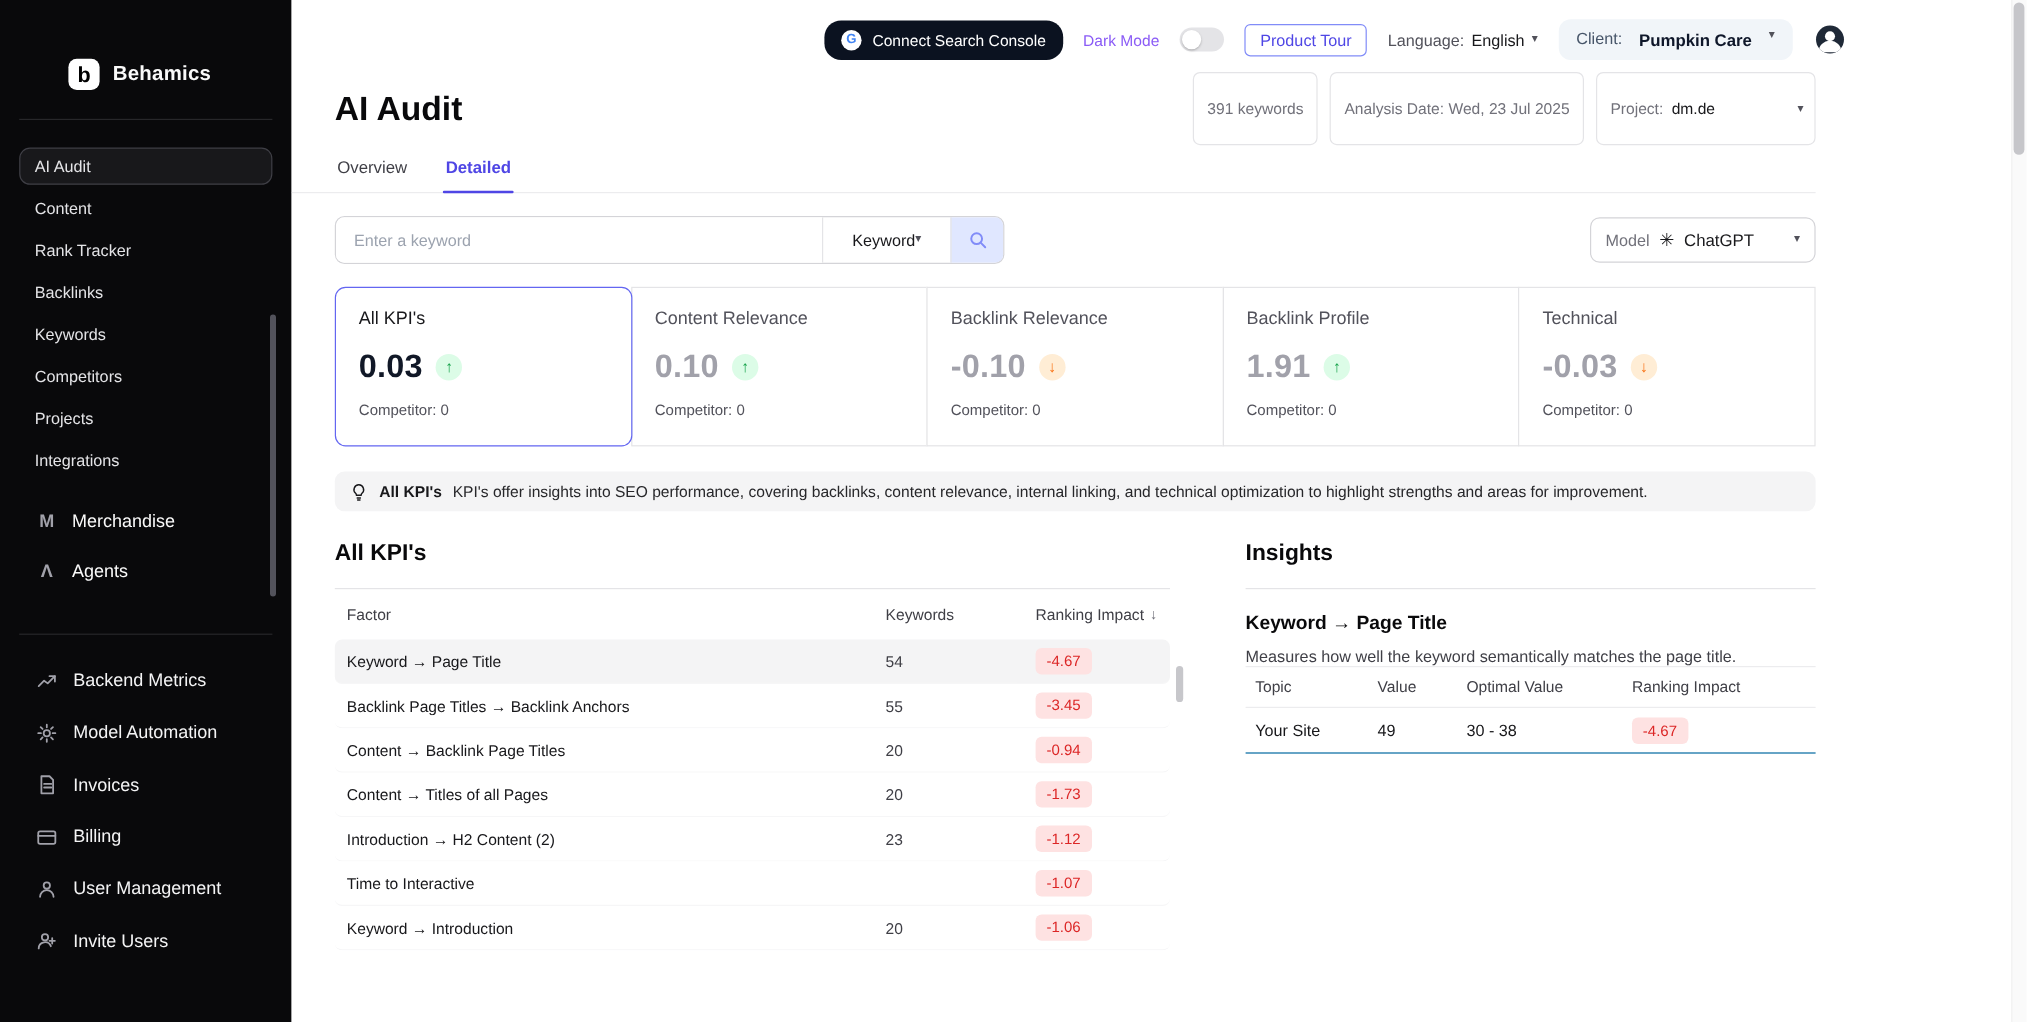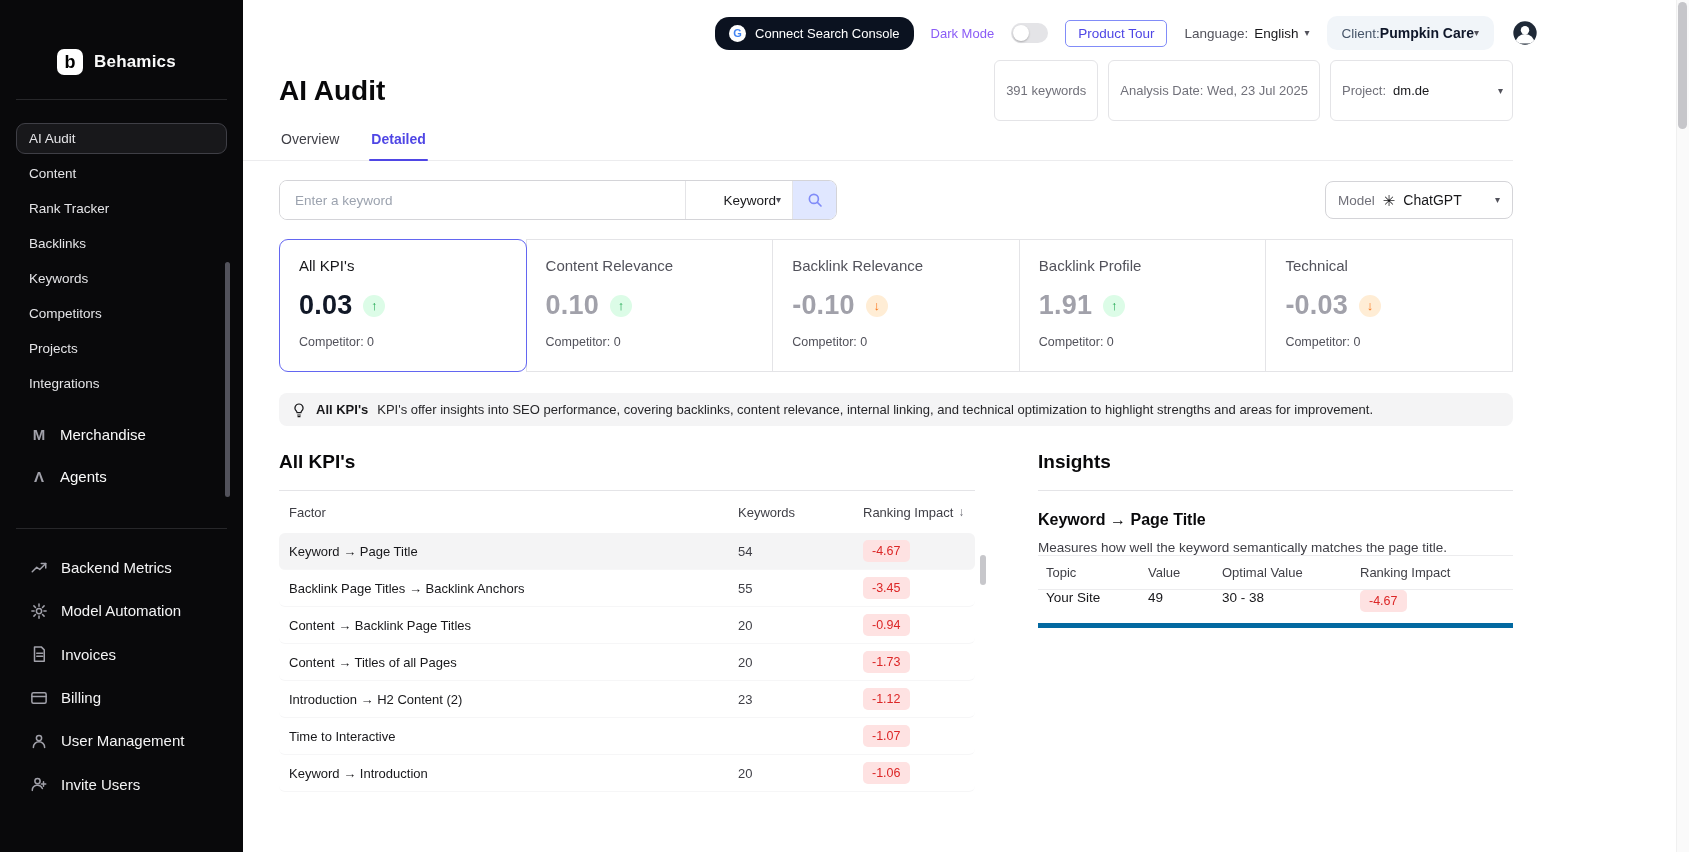--- a/index.html
+++ b/index.html
@@ -32,21 +32,21 @@
   .connect-btn{display:flex;align-items:center;gap:9px;background:#0b1220;color:#fff;font-size:13px;font-weight:500;border:none;border-radius:14px;padding:8px 14px;cursor:pointer;white-space:nowrap}
   .g-circle{width:17px;height:17px;background:#fff;border-radius:50%;color:#4285F4;font-size:11px;font-weight:700;display:flex;align-items:center;justify-content:center}
   .dm-label{font-size:13px;color:#8b5cf6;white-space:nowrap}
   .toggle{width:37px;height:20px;border-radius:10px;background:#e4e4e7;position:relative;cursor:pointer;flex:none}
   .knob{position:absolute;left:2px;top:2px;width:16px;height:16px;border-radius:50%;background:#fff;box-shadow:0 1px 2px rgba(0,0,0,.25)}
   .tour-btn{border:1px solid #818cf8;background:#fff;color:#4f46e5;font-size:13.5px;font-weight:500;border-radius:5px;padding:5px 12px;cursor:pointer;white-space:nowrap}
   .lang{display:flex;align-items:center;gap:6px;font-size:13.5px;white-space:nowrap;cursor:pointer}
   .lang-label{color:#52525b}
   .lang-value{color:#18181b;font-weight:500}
   .caret{font-size:10px;color:#52525b;line-height:1}
-  .client-pill{display:flex;align-items:center;gap:0;background:#f1f5f9;border-radius:10px;padding:9px 15px;cursor:pointer;white-space:nowrap}
+  .client-pill{display:flex;align-items:flex-start;gap:14px;background:#f1f5f9;border-radius:10px;padding:9px 15px;cursor:pointer;white-space:nowrap}
   .client-label{font-size:13.5px;color:#475569}
   .client-value{font-size:14px;font-weight:600;color:#0f172a}
   .avatar{width:28px;height:28px;flex:none;cursor:pointer}
 
   
   .header-row{display:flex;align-items:center;padding:8px 176px 0 36px}
   .page-title{font-size:28px;font-weight:700;color:#09090b}
   .header-badges{margin-left:auto;display:flex;align-items:center;gap:10px}
   .badge{border:1px solid #e4e4e7;border-radius:6px;padding:22px 11px;font-size:13px;color:#71717a;background:#fff;white-space:nowrap}
   .badge.dropdown{display:flex;align-items:center;gap:7px;cursor:pointer;padding-right:9px;min-width:183px}
@@ -60,21 +60,21 @@
   .tab.active::after{content:"";position:absolute;left:0;right:0;bottom:-1px;height:2px;background:#4f46e5;border-radius:2px}
 
   
   .content{padding:19px 176px 0 36px;flex:1;overflow:hidden}
 
   
   .search-row{display:flex;align-items:center;margin-bottom:19px}
   .search-group{display:flex;height:40px;border:1px solid #d4d4d8;border-radius:8px;overflow:hidden;width:558px;background:#fff}
   .search-input{flex:1;border:0;outline:none;padding:0 15px;font-size:13.5px;color:#18181b;font-family:"Liberation Sans",sans-serif}
   .search-input::placeholder{color:#9ca3af}
-  .kw-select{width:107px;border-left:1px solid #e4e4e7;display:flex;align-items:center;justify-content:flex-end;padding:0 11px;font-size:13.5px;color:#18181b;cursor:pointer}
+  .kw-select{width:107px;border-left:1px solid #e4e4e7;display:flex;align-items:center;justify-content:center;padding:0 11px;font-size:13.5px;color:#18181b;cursor:pointer}
   .search-btn{width:44px;background:#e0e7ff;border:none;border-left:1px solid #e4e4e7;display:flex;align-items:center;justify-content:center;cursor:pointer}
   .model-select{margin-left:auto;height:38px;border:1px solid #d4d4d8;border-radius:8px;display:flex;align-items:center;gap:8px;padding:0 12px;width:188px;cursor:pointer;background:#fff}
   .model-label{font-size:13.5px;color:#71717a}
   .openai-glyph{font-size:15px;color:#18181b;line-height:1}
   .model-value{font-size:14px;font-weight:500;color:#18181b}
   .model-select .caret{margin-left:auto}
 
   
   .kpi-row{display:flex;margin-bottom:21px}
   .kpi-card{flex:1;border:1px solid #e4e4e7;margin-left:-1px;padding:17px 19px 14px;height:133px;background:#fff;cursor:pointer}
@@ -111,21 +111,21 @@
   .t-row.highlight{background:#f4f4f5}
   .t-row .c-keywords{color:#3f3f46}
   .impact-badge{display:inline-block;background:#fee2e2;color:#dc2626;padding:4px 9px;border-radius:5px;font-size:12.5px}
   .t-scroll{position:absolute;right:-11px;top:104px;width:6px;height:30px;background:#c7c7cb;border-radius:3px;cursor:pointer}
 
   
   .insight-sub{font-size:16px;font-weight:700;color:#09090b;margin:20px 0 11px}
   .insight-desc{font-size:13.5px;color:#3f3f46}
   .i-table{}
   .i-head{display:flex;align-items:center;height:35px;border-top:1px solid #ececee;border-bottom:1px solid #ececee;font-size:13px;color:#3f3f46}
-  .i-row{display:flex;align-items:flex-start;height:38px;font-size:13.5px;color:#18181b;border-bottom:5px solid #0369a1}
+  .i-row{display:flex;align-items:center;height:38px;font-size:13.5px;color:#18181b;border-bottom:1px solid #0369a1}
   .i-topic{width:110px;padding-left:8px}
   .i-value{width:74px}
   .i-optimal{width:138px}
   .i-impact{flex:1}
 
   
   .page-scroll{position:absolute;right:0;top:0;width:13px;height:852px;background:#fafafa;border-left:1px solid #f0f0f0}
   .page-thumb{position:absolute;right:2px;top:2px;width:9px;height:127px;background:#c6c6ca;border-radius:5px;cursor:pointer}
 
   svg{display:block}

